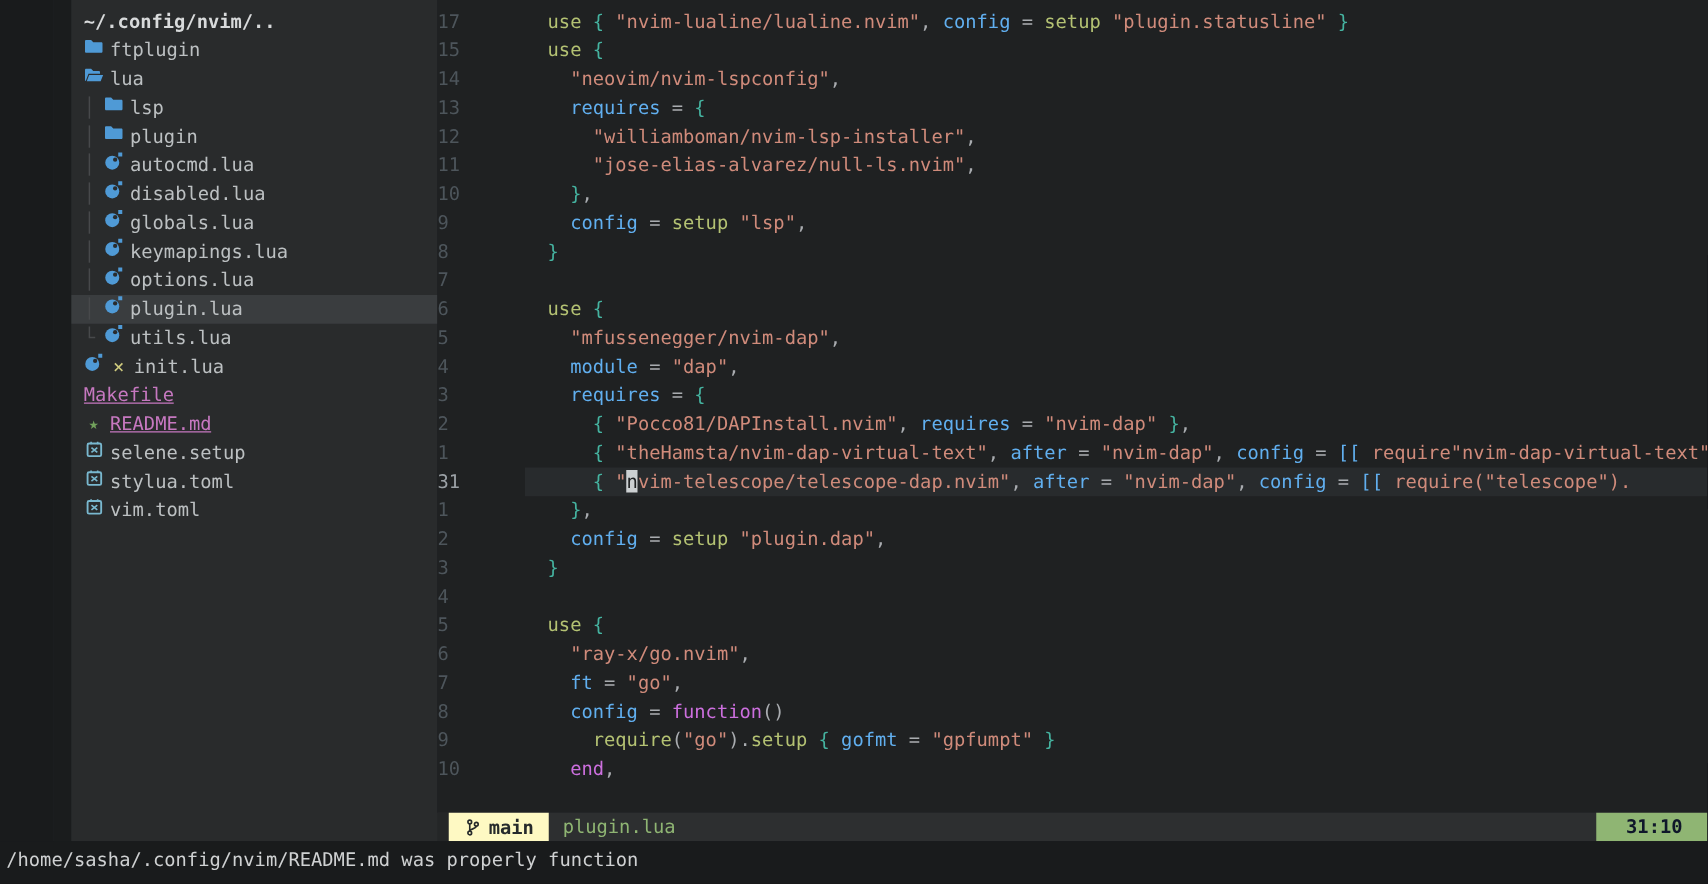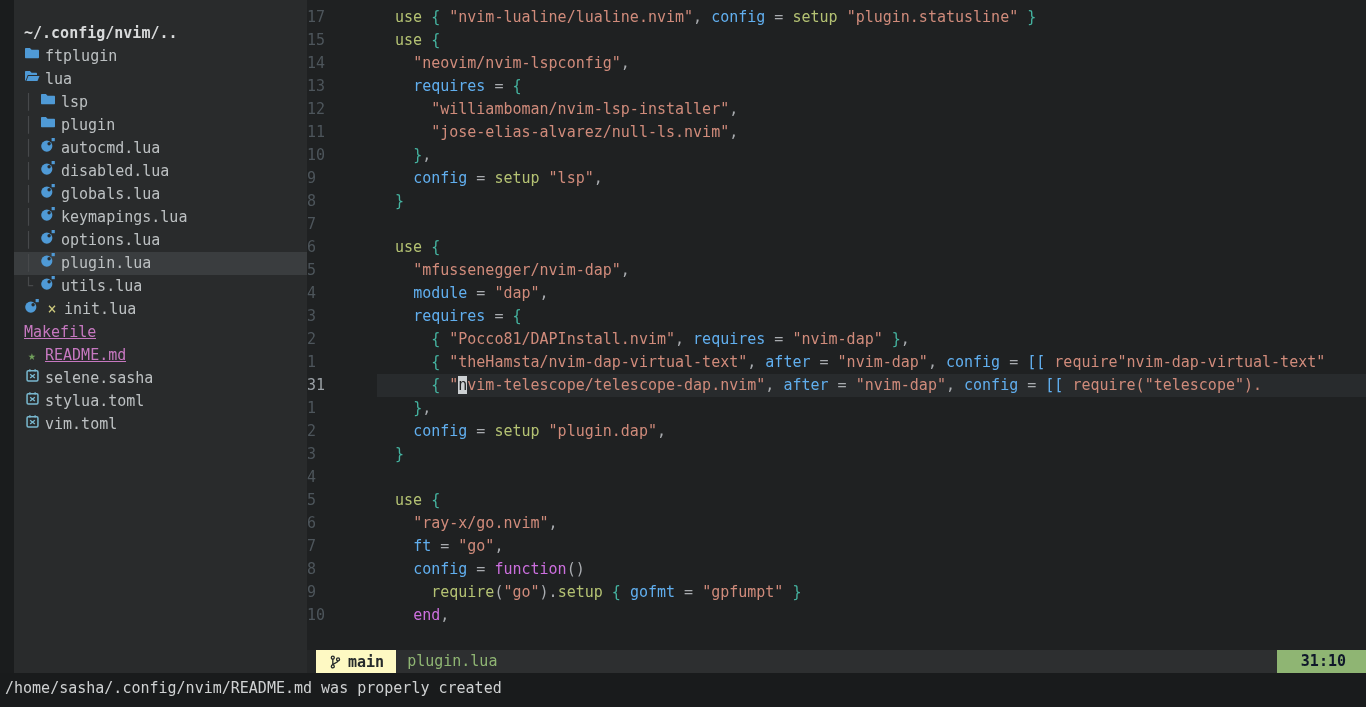--- a/index.html
+++ b/index.html
@@ -1,20 +1,20 @@
 <!DOCTYPE html>
 <html><head>
 <meta charset="utf-8">
 <style>
   html,body{margin:0;padding:0;background:#141516;}
   body{width:1366px;height:707px;overflow:hidden;font-family:"DejaVu Sans Mono","Liberation Mono",monospace;font-size:15px;}
   .app{width:1366px;height:707px;display:flex;flex-direction:column;background:#191b1c;}
   .workspace{display:flex;height:673px;}
   
-  .sidebar{flex:0 0 307px;box-sizing:border-box;background:#292b2c;border-left:14px solid #1a1c1d;overflow:hidden;padding-top:22px;}
+  .sidebar{flex:0 0 307px;box-sizing:border-box;background:#292b2c;border-left:14px solid #1a1c1d;overflow:hidden;padding-top:6px;margin-left:43px;}
   .tree-header{height:23px;line-height:23px;padding-left:10px;color:#d8dadb;font-weight:bold;white-space:pre;}
   .t-row{height:23px;line-height:23px;display:flex;padding-left:10px;color:#bcc0c2;white-space:pre;cursor:default;}
   .t-row.sel{background:#3a3d3f;}
   .t-guide{flex:0 0 16px;color:#47494b;}
   .t-icon{flex:0 0 16px;height:16px;margin-right:5px;display:flex;align-items:center;justify-content:center;}
   .t-icon svg{display:block;}
   .t-xmark{flex:0 0 14px;margin-right:5px;color:#cfcb7e;text-align:center;}
   .t-star{flex:0 0 16px;margin-right:5px;color:#72a25c;font-size:13px;text-align:center;}
   .t-label{overflow:hidden;}
   .t-row.special .t-label{color:#c678c0;text-decoration:underline;}
@@ -105,21 +105,21 @@
                 <circle cx="6.8" cy="9.1" r="5.6" fill="#4f9ad6"></circle>
                 <circle cx="9.1" cy="6.7" r="1.7" fill="#292b2c"></circle>
                 <rect x="11.6" y="1" width="3.2" height="3.2" fill="#4f9ad6"></rect>
               </svg></span><span class="t-xmark">×</span><span class="t-label">init.lua</span></div>
           <div class="t-row special"><span class="t-label">Makefile</span></div>
           <div class="t-row special"><span class="t-star">★</span><span class="t-label">README.md</span></div>
           <div class="t-row"><span class="t-icon"><svg width="15" height="15" viewBox="0 0 16 16">
                 <rect x="2.2" y="3" width="11.6" height="10.8" rx="1.3" fill="none" stroke="#79b8cf" stroke-width="1.6"></rect>
                 <path d="M5.5 6.6l5 4M10.5 6.6l-5 4" stroke="#79b8cf" stroke-width="1.4" fill="none"></path>
                 <path d="M5.2 1.4v2.2M10.8 1.4v2.2" stroke="#79b8cf" stroke-width="1.4"></path>
-              </svg></span><span class="t-label">selene.sasha</span></div>
+              </svg></span><span class="t-label">selene.setup</span></div>
           <div class="t-row"><span class="t-icon"><svg width="15" height="15" viewBox="0 0 16 16">
                 <rect x="2.2" y="3" width="11.6" height="10.8" rx="1.3" fill="none" stroke="#79b8cf" stroke-width="1.6"></rect>
                 <path d="M5.5 6.6l5 4M10.5 6.6l-5 4" stroke="#79b8cf" stroke-width="1.4" fill="none"></path>
                 <path d="M5.2 1.4v2.2M10.8 1.4v2.2" stroke="#79b8cf" stroke-width="1.4"></path>
               </svg></span><span class="t-label">stylua.toml</span></div>
           <div class="t-row"><span class="t-icon"><svg width="15" height="15" viewBox="0 0 16 16">
                 <rect x="2.2" y="3" width="11.6" height="10.8" rx="1.3" fill="none" stroke="#79b8cf" stroke-width="1.6"></rect>
                 <path d="M5.5 6.6l5 4M10.5 6.6l-5 4" stroke="#79b8cf" stroke-width="1.4" fill="none"></path>
                 <path d="M5.2 1.4v2.2M10.8 1.4v2.2" stroke="#79b8cf" stroke-width="1.4"></path>
               </svg></span><span class="t-label">vim.toml</span></div>
@@ -251,14 +251,14 @@
               </svg>
             </span>
           <span>main</span>
         </div>
         <span class="sl-file">plugin.lua</span>
         <div class="sl-spacer"></div>
         <div class="sl-pos">31:10</div>
       </div>
     </div>
   </div>
-  <div class="msgline">/home/sasha/.config/nvim/README.md was properly created</div>
+  <div class="msgline">/home/sasha/.config/nvim/README.md was properly function</div>
 </div>
 
 </body></html>

